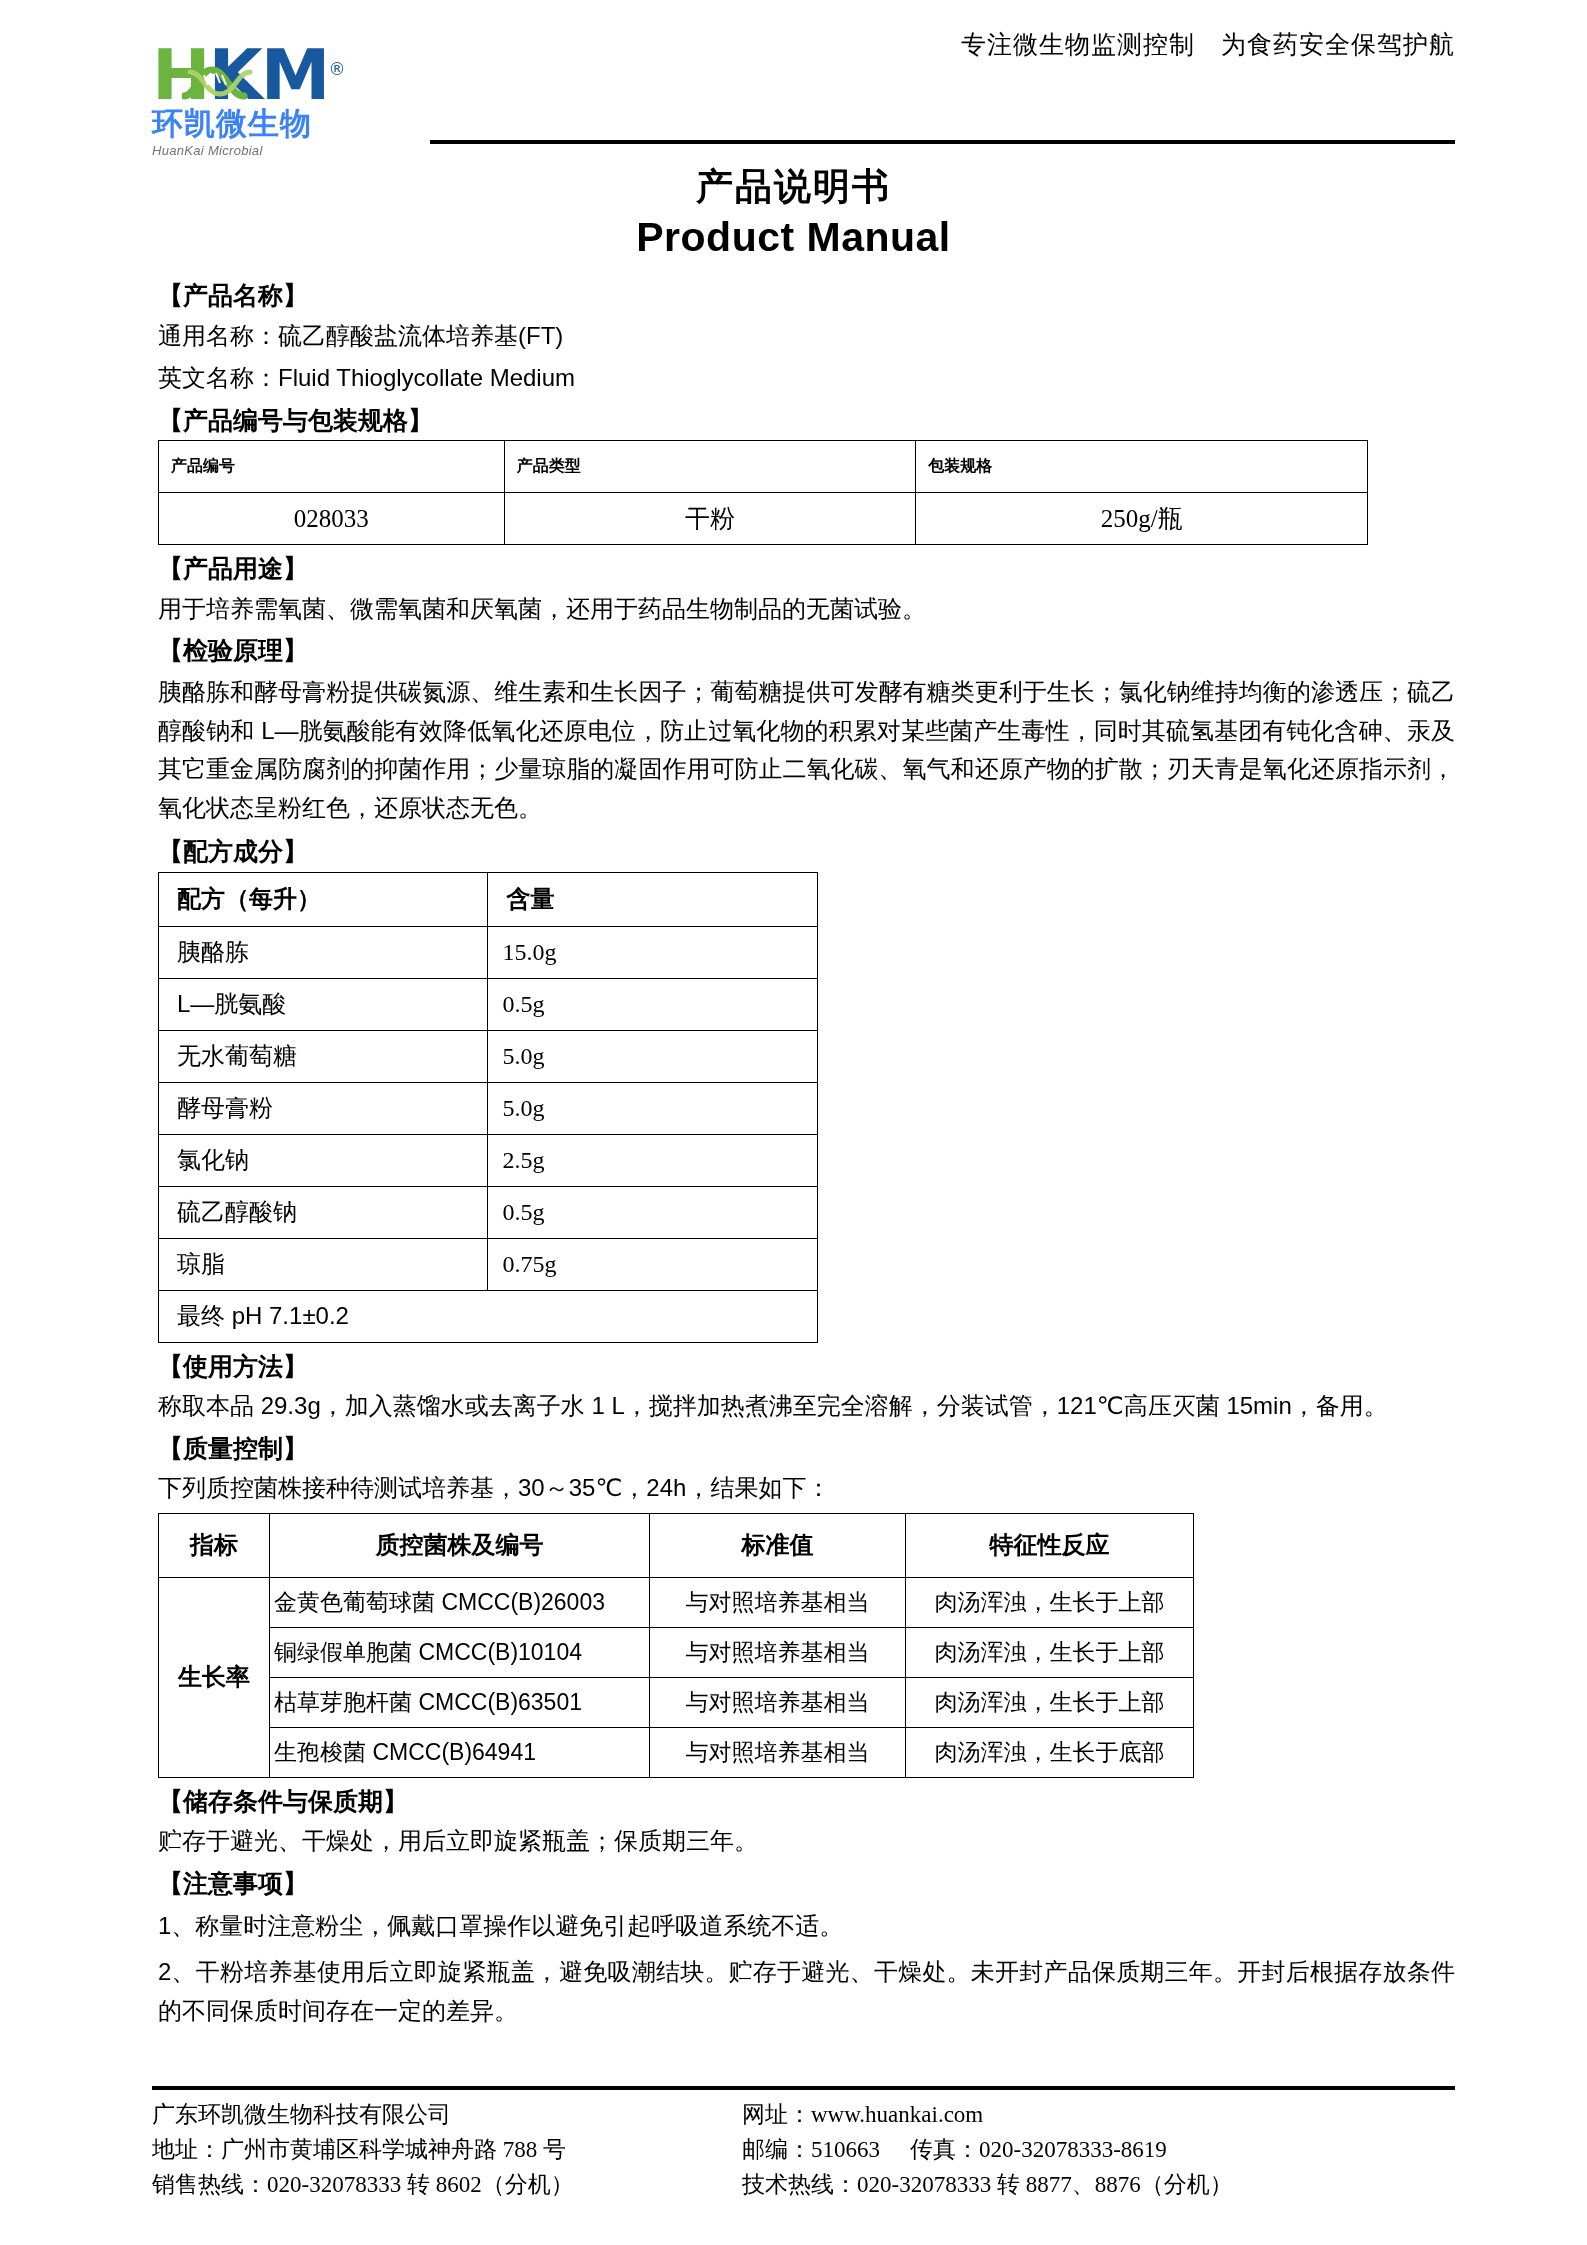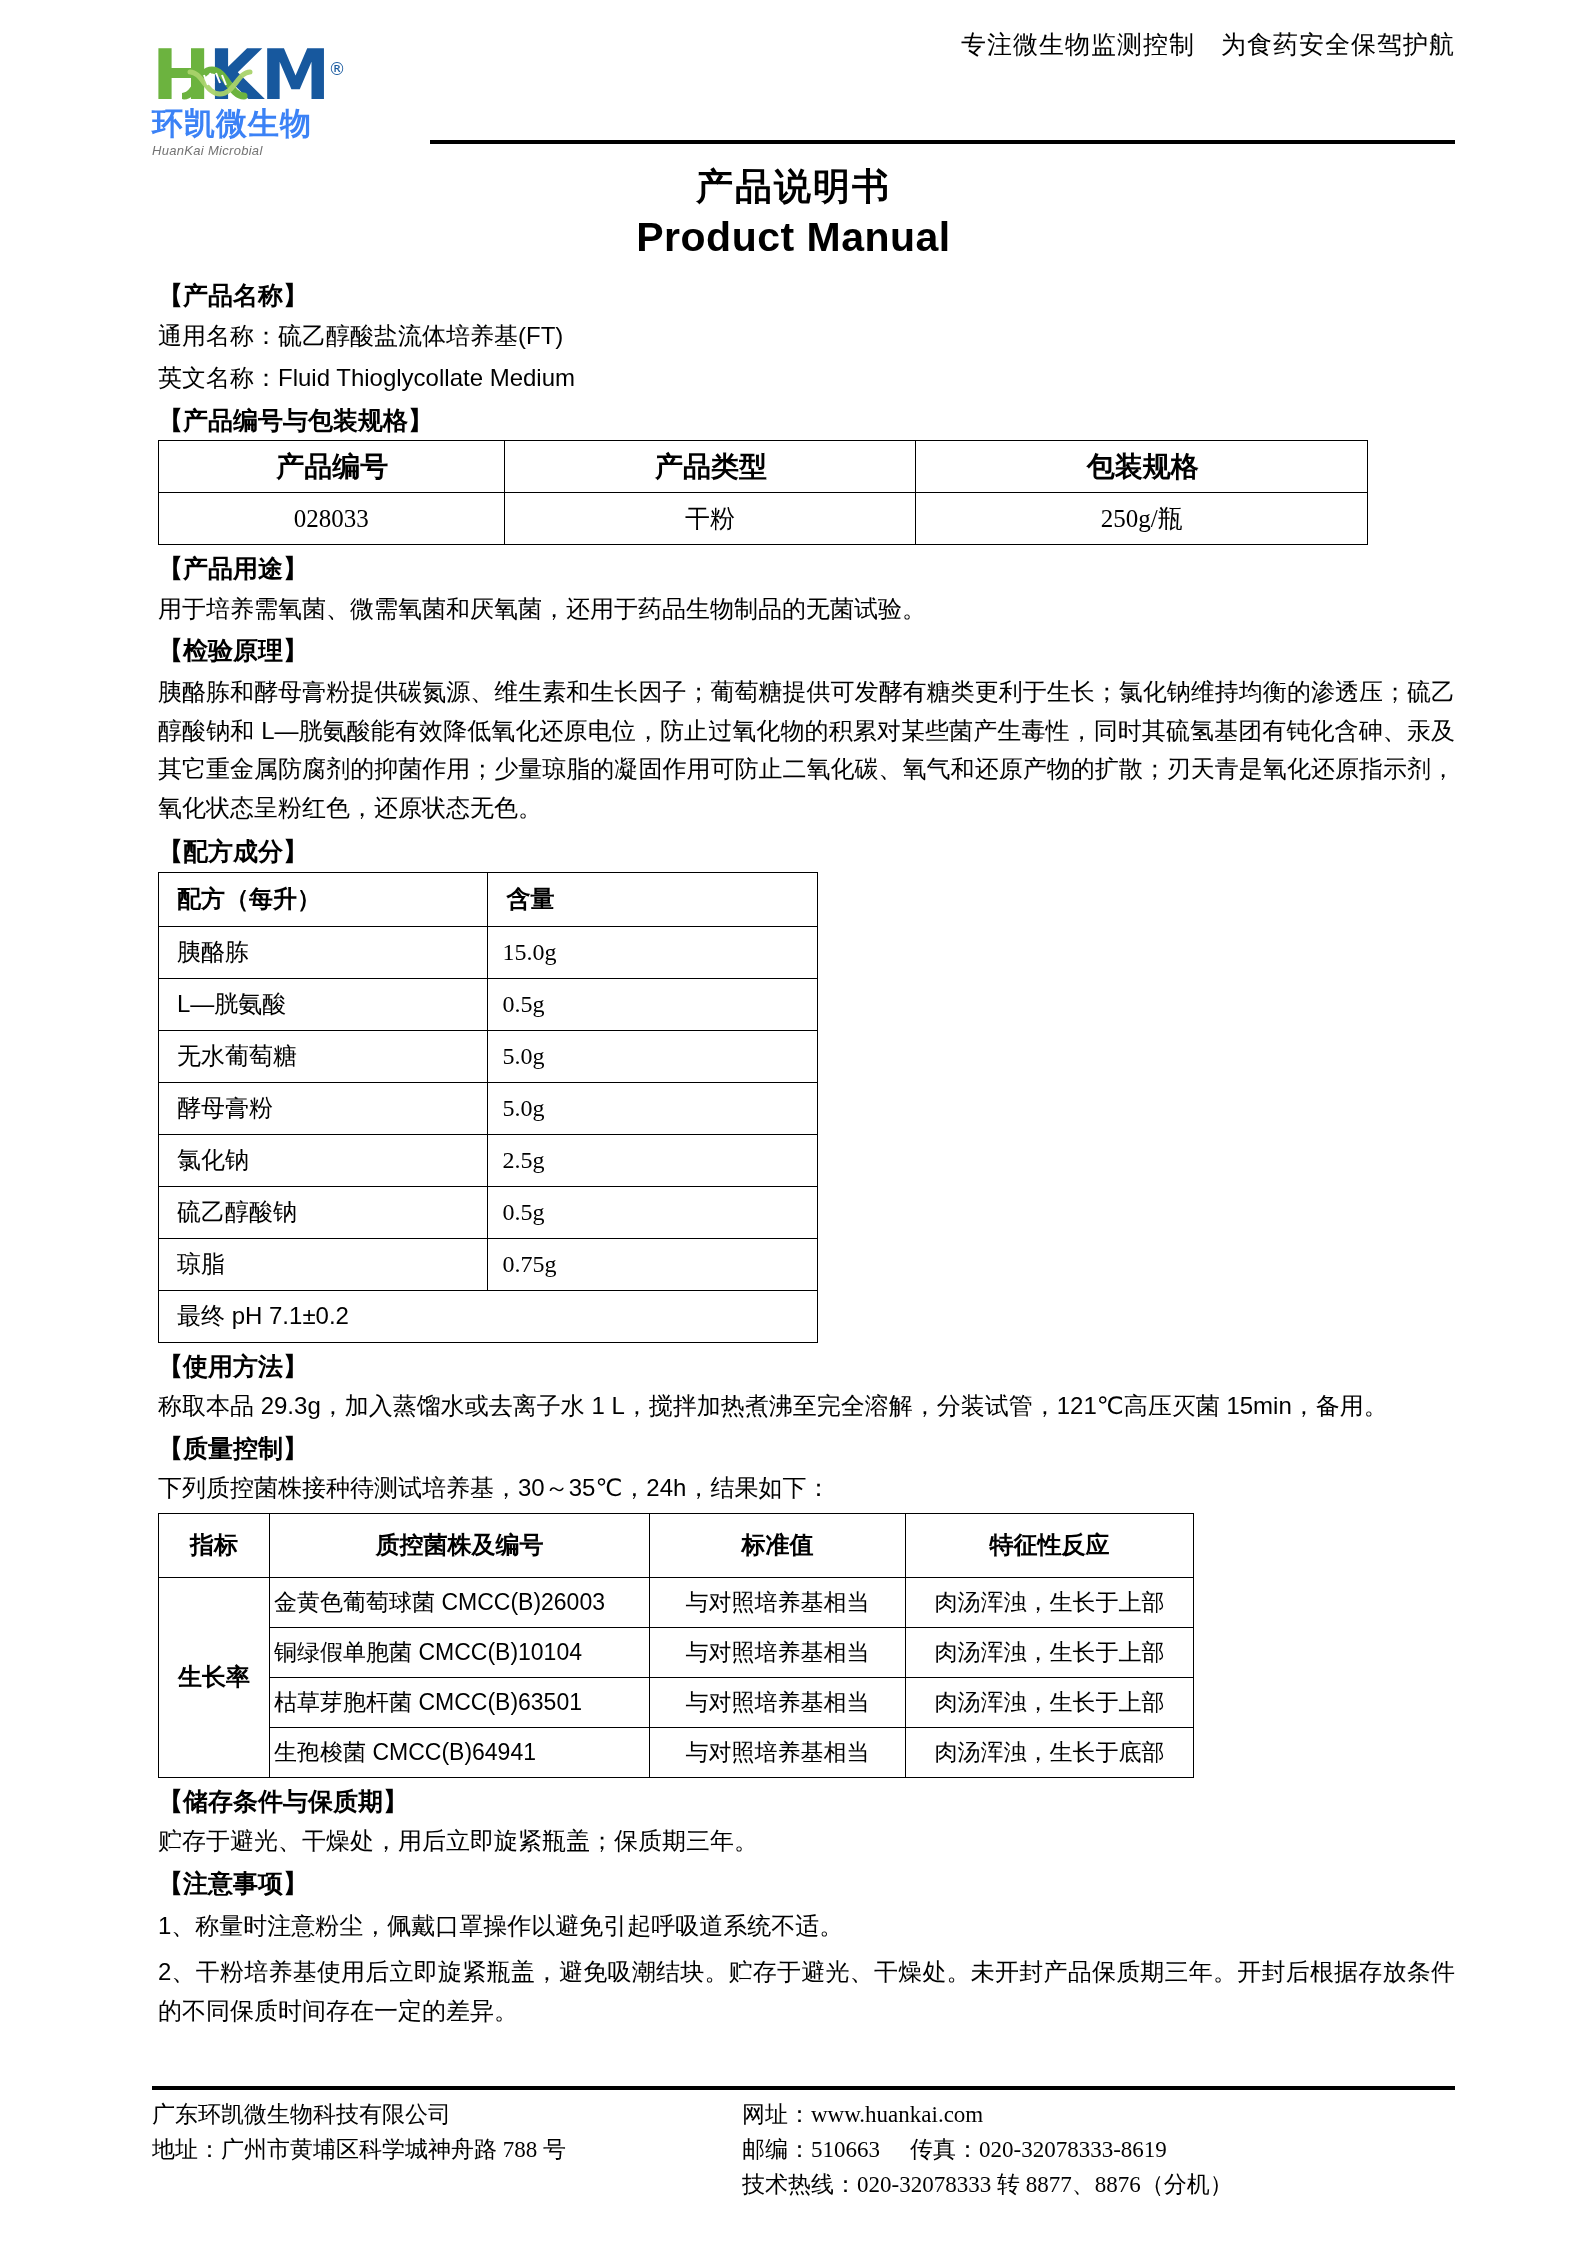--- a/index.html
+++ b/index.html
@@ -159,23 +159,23 @@
     font-size: 23px;
     font-weight: normal;
     vertical-align: middle;
   }
   
   .tbl-product {
     width: 1210px;
     margin-left: 0;
   }
   .tbl-product th {
-    text-align: center;
-    font-weight: bold;
-    font-size: 28px;
+    text-align: left;
+    font-weight: bold;
+    font-size: 16px;
     height: 52px;
     padding-left: 12px;
   }
   .tbl-product td {
     text-align: center;
     height: 52px;
     font-family: "Liberation Serif", serif;
     font-size: 25px;
   }
   .tbl-product col.c1 { width: 346px; }
@@ -428,20 +428,21 @@
     <p class="note">2、干粉培养基使用后立即旋紧瓶盖，避免吸潮结块。贮存于避光、干燥处。未开封产品保质期三年。开封后根据存放条件的不同保质时间存在一定的差异。</p>
 
   </div>
 
   <div class="footer">
     <div class="footer-rule"></div>
     <div class="footer-cols">
       <div class="footer-col-a">
         <div class="footer-line">广东环凯微生物科技有限公司</div>
         <div class="footer-line">地址：广州市黄埔区科学城神舟路 788 号</div>
+        <div class="footer-line">销售热线：020-32078333 转 8602（分机）</div>
       </div>
       <div class="footer-col-b">
         <div class="footer-line">网址：www.huankai.com</div>
         <div class="footer-line"><span>邮编：510663</span><span class="footer-gap"></span><span>传真：020-32078333-8619</span></div>
         <div class="footer-line">技术热线：020-32078333 转 8877、8876（分机）</div>
       </div>
     </div>
   </div>
 
 </div>

